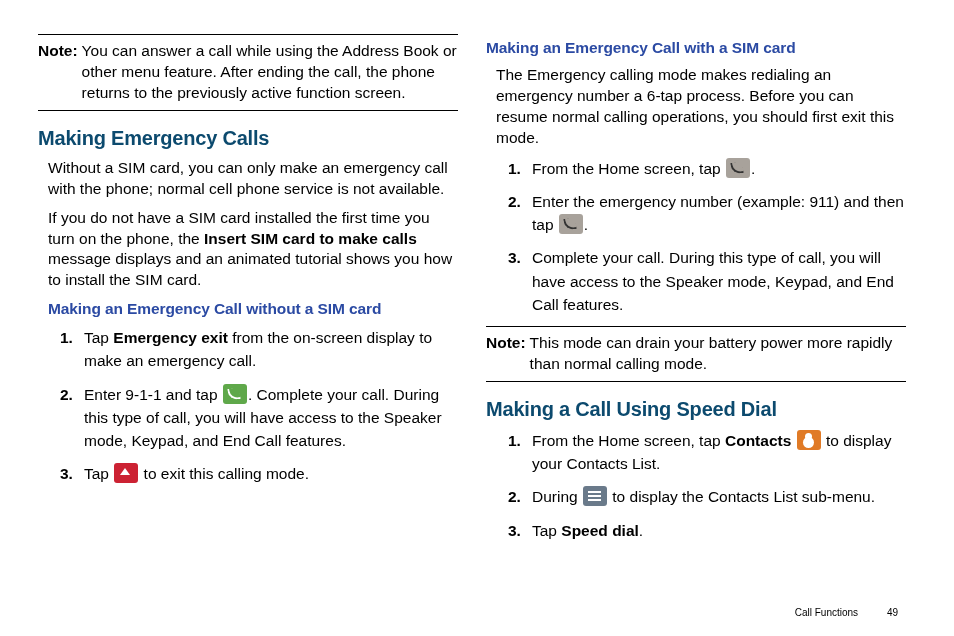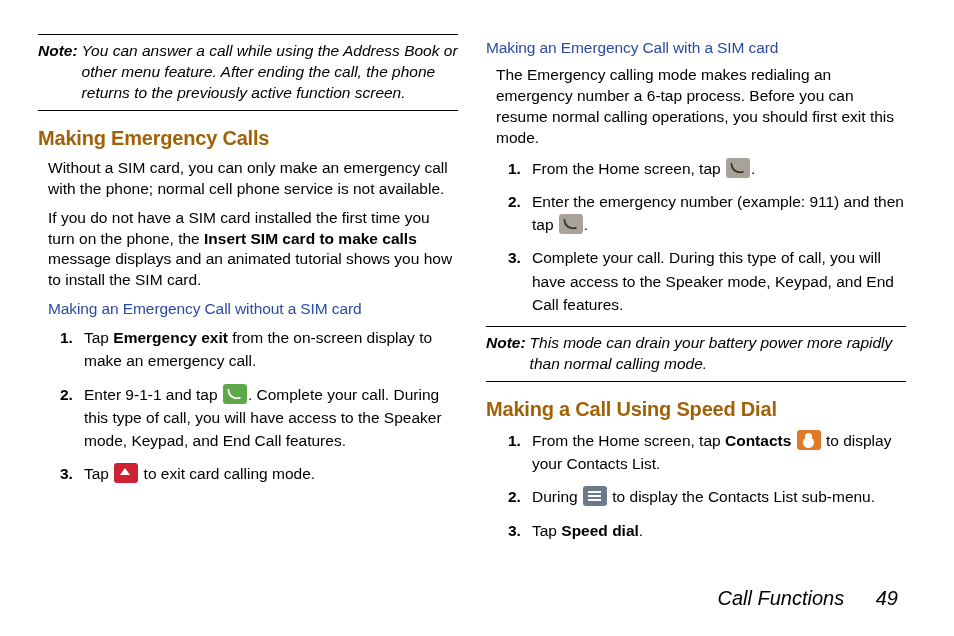--- a/index.html
+++ b/index.html
@@ -1,44 +1,44 @@
 <!DOCTYPE html>
 <html><head>
 <meta charset="utf-8">
 <style>
   * { box-sizing: border-box; margin: 0; padding: 0; }
   html, body { width: 954px; height: 636px; background: #fff; font-family: Arial, Helvetica, sans-serif; color: #000; }
   .page { display: flex; padding: 30px 48px 20px 38px; gap: 28px; height: 100%; position: relative; }
   .col { flex: 1; font-size: 15.5px; line-height: 1.35; }
   .note-rule { border-top: 1px solid #000; margin-top: 4px; margin-bottom: 6px; }
   .note-bottom-rule { border-top: 1px solid #000; margin-top: 6px; margin-bottom: 12px; }
-  .note { display: flex; font-style: italic; }
+  .note { display: flex; }
   .note-label { font-weight: bold; margin-right: 4px; flex-shrink: 0; }
   .note-body { flex: 1; }
-  h2.section { color: #a16207; font-weight: 900; font-size: 20px; margin-top: 14px; margin-bottom: 6px; letter-spacing: -0.2px; font-family: Arial, Helvetica, sans-serif; }
-  h3.sub { color: #2b4aa3; font-weight: 400; font-size: 15.5px; margin-top: 8px; margin-bottom: 6px; letter-spacing: -0.1px; }
+  h2.section { color: #0c4a6e; font-weight: 900; font-size: 20px; margin-top: 14px; margin-bottom: 6px; letter-spacing: -0.2px; font-family: Arial, Helvetica, sans-serif; }
+  h3.sub { color: #2b4aa3; font-weight: 700; font-size: 15.5px; margin-top: 8px; margin-bottom: 6px; letter-spacing: -0.1px; }
   .body-indent { padding-left: 10px; }
   p.body { margin-bottom: 8px; }
   ol.steps { list-style: none; padding-left: 22px; }
   ol.steps li { display: flex; margin-bottom: 10px; line-height: 1.5; }
   ol.steps li .num { font-weight: bold; width: 24px; flex-shrink: 0; }
   ol.steps li .step-body { flex: 1; }
   .b { font-weight: bold; }
   .icon { display: inline-block; width: 24px; height: 20px; vertical-align: -4px; border-radius: 3px; position: relative; margin: 0 1px; }
   .icon-call-green { background: #5fa84a; }
   .icon-call-green::after { content: ""; position: absolute; left: 5px; top: 4px; width: 10px; height: 10px; border: 2px solid #fff; border-radius: 0 0 0 10px; border-top: none; border-right: none; transform: rotate(-10deg); }
   .icon-call-grey { background: #a8a29b; }
   .icon-call-grey::after { content: ""; position: absolute; left: 5px; top: 4px; width: 10px; height: 10px; border: 2px solid #333; border-radius: 0 0 0 10px; border-top: none; border-right: none; transform: rotate(-10deg); }
   .icon-home { background: #c23; }
   .icon-home::after { content: ""; position: absolute; left: 6px; top: 5px; width: 0; height: 0; border-left: 5px solid transparent; border-right: 5px solid transparent; border-bottom: 7px solid #fff; }
   .icon-contacts { background: #e07a26; }
   .icon-contacts::after { content: ""; position: absolute; left: 8px; top: 3px; width: 7px; height: 7px; background: #fff; border-radius: 50%; box-shadow: 0 6px 0 2px #fff; }
   .icon-menu { background: #6a7a8a; }
   .icon-menu::before { content: ""; position: absolute; left: 5px; top: 5px; width: 13px; height: 2px; background: #fff; box-shadow: 0 4px 0 #fff, 0 8px 0 #fff; }
-  .footer { position: absolute; bottom: 26px; right: 56px; font-size: 20px; font-style: italic; }
+  .footer { position: absolute; bottom: 18px; right: 56px; font-size: 10px; }
   .page-num { margin-left: 26px; }
 </style>
 </head>
 <body>
 
 <div class="page">
 
   <div class="col">
     <div class="note-rule"></div>
     <div class="note">
@@ -67,21 +67,21 @@
       </li>
       <li>
         <span class="num">2.</span>
         <span class="step-body">
           <span>Enter 9-1-1 and tap </span><span class="icon icon-call-green"></span><span>. Complete your call. During this type of call, you will have access to the Speaker mode, Keypad, and End Call features.</span>
         </span>
       </li>
       <li>
         <span class="num">3.</span>
         <span class="step-body">
-          <span>Tap </span><span class="icon icon-home"></span><span> to exit card calling mode.</span>
+          <span>Tap </span><span class="icon icon-home"></span><span> to exit this calling mode.</span>
         </span>
       </li>
     </ol>
   </div>
 
   <div class="col">
     <h3 class="sub">Making an Emergency Call with a SIM card</h3>
 
     <div class="body-indent">
       <p class="body">The Emergency calling mode makes redialing an emergency number a 6-tap process. Before you can resume normal calling operations, you should first exit this mode.</p>

